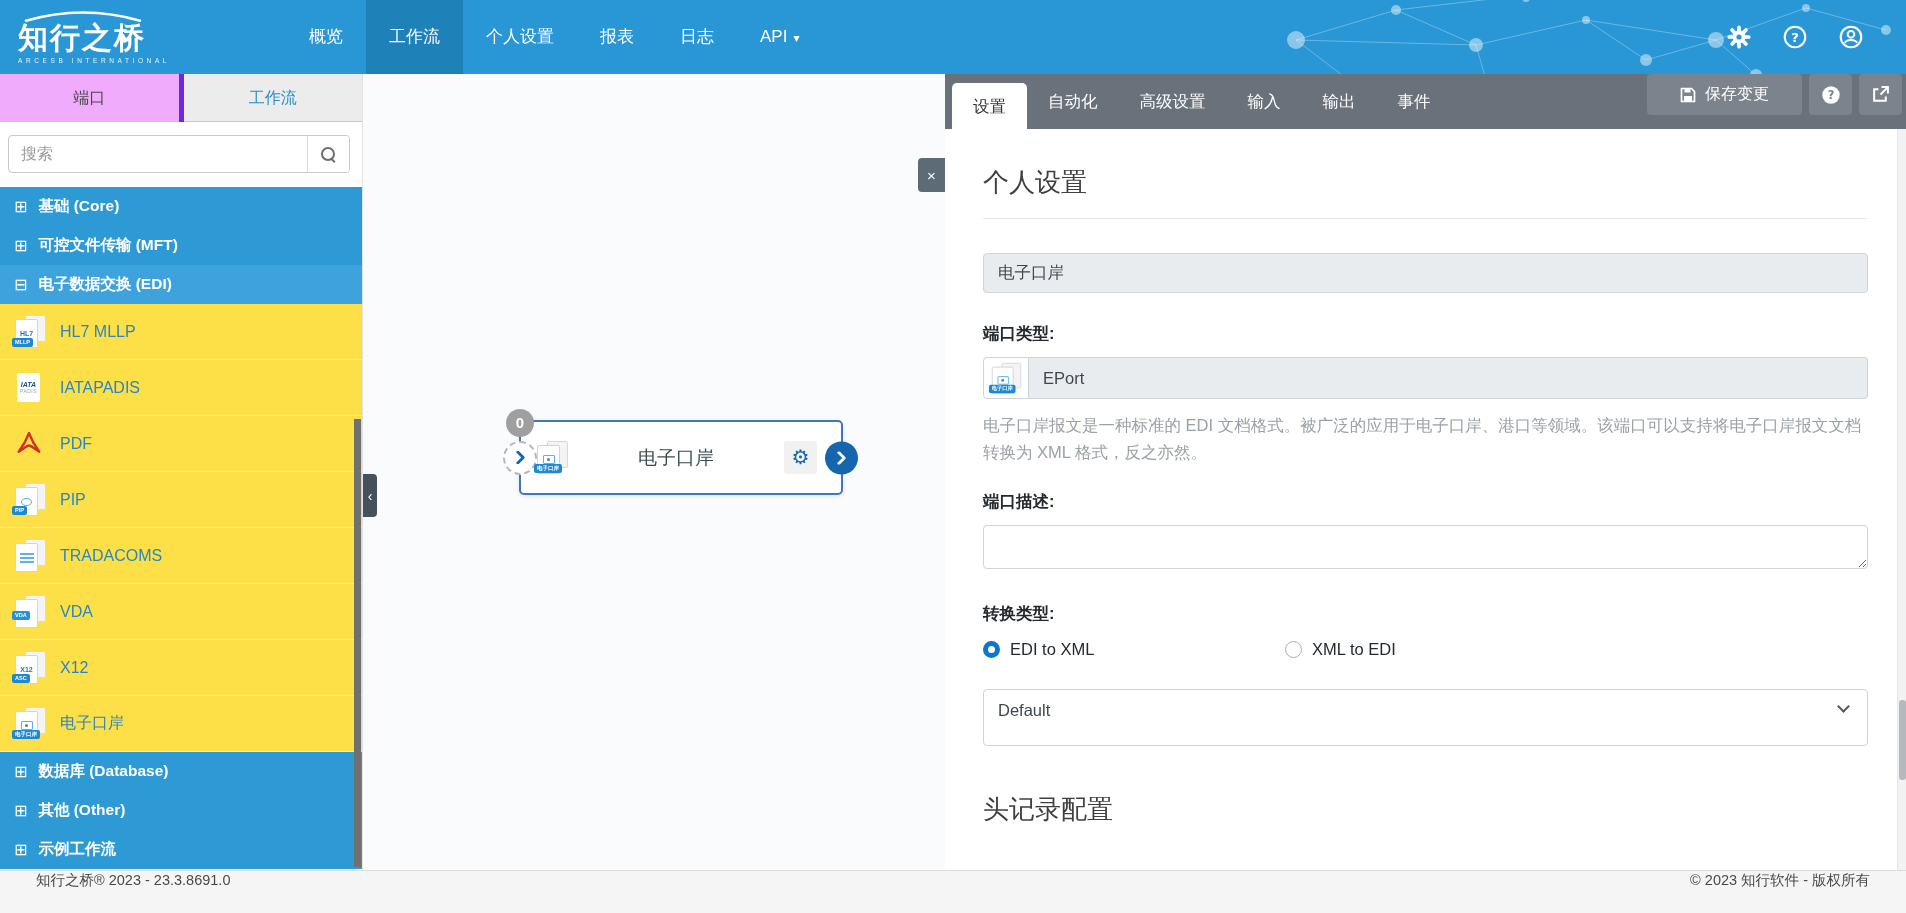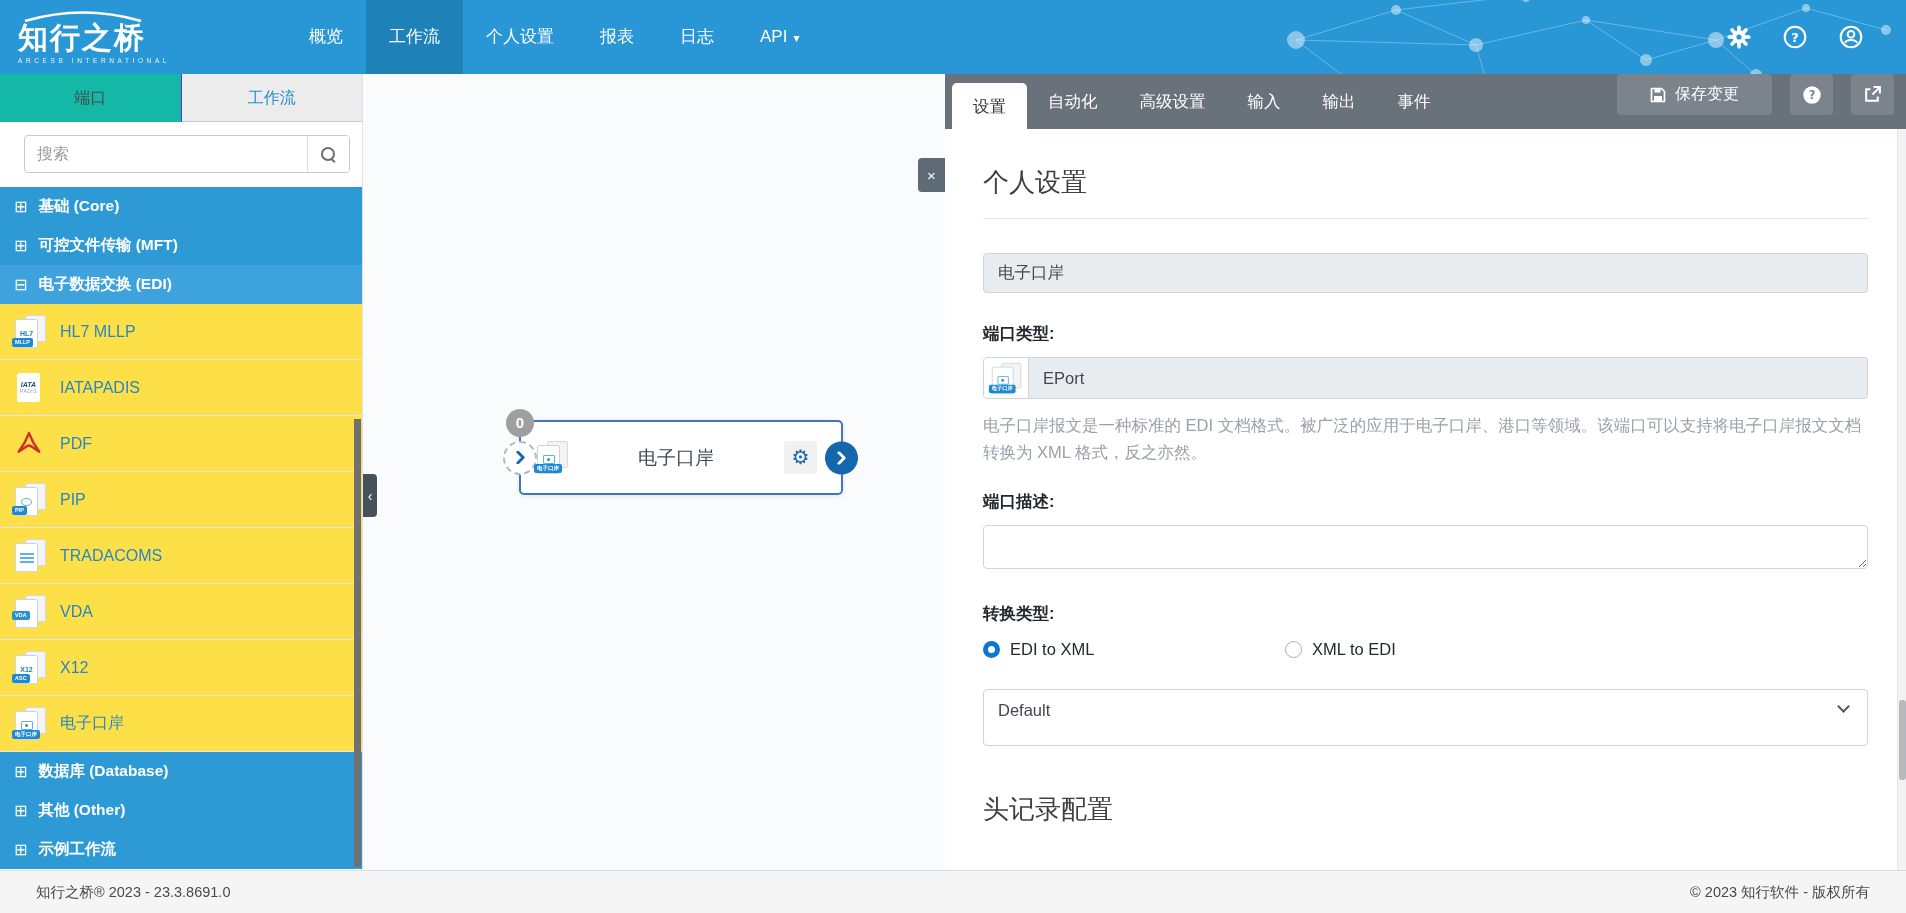--- a/index.html
+++ b/index.html
@@ -21,23 +21,23 @@
   .nav-icons { margin-left:auto; display:flex; align-items:center; gap:30px; padding-right:42px; z-index:2; }
   .nav-icon-btn { width:26px; height:26px; display:flex; align-items:center; justify-content:center; cursor:pointer; }
 
   
   .middle { display:flex; height:796px; flex:0 0 796px; }
 
   
   .sidebar { position:relative; width:363px; flex:0 0 363px; background:#fff; display:flex; flex-direction:column; border-right:1px solid #e2e2e2; }
   .side-tabs { display:flex; height:48px; flex:0 0 48px; }
   .side-tab { flex:1; text-align:center; line-height:48px; font-size:16px; cursor:pointer; }
-  .side-tab.active { background:#14b8a6; color:#4a4a4a; border-right:1px solid #6d28d9;text-align:center; }
+  .side-tab.active { background:#f0abfc; color:#4a4a4a; border-right:5px solid #6d28d9;text-align:center; }
   .side-tab.inactive { background:#ececec; color:#2a8dc9; border-bottom:1px solid #c9c9c9; }
-  .search-wrap { padding:13px 12px 14px 24px; }
+  .search-wrap { padding:13px 12px 14px 8px; }
   .search-box { display:flex; height:38px; border:1px solid #c9c9c9; border-radius:4px; overflow:hidden; background:#fff; }
   .search-box input { flex:1; border:none; outline:none; font-size:16px; padding:0 12px; color:#444; background:transparent; }
   .search-box input::placeholder { color:#9a9a9a; }
   .search-btn { width:42px; border-left:1px solid #ddd; background:#fff; display:flex; align-items:center; justify-content:center; cursor:pointer; }
   .mag { position:relative; width:15px; height:15px; }
   .mag::before { content:""; position:absolute; left:0; top:0; width:10px; height:10px; border:2px solid #6e6e6e; border-radius:50%; }
   .mag::after { content:""; position:absolute; left:11px; top:11px; width:5px; height:2px; background:#6e6e6e; transform:rotate(45deg); transform-origin:0 0; }
   .group-row { height:39px; flex:0 0 39px; background:#2d9ad5; color:#fff; display:flex; align-items:center; padding-left:14px; font-size:15.5px; font-weight:bold; cursor:pointer; }
   .group-row.open { background:#3ea3dc; }
   .group-glyph { font-weight:normal; font-size:16px; margin-right:11px; line-height:1; }
@@ -65,21 +65,21 @@
   .conn-left { position:absolute; left:-18px; top:50%; transform:translateY(-50%); width:34px; height:34px; background:#fff; border:2px dashed #b9b9b9; border-radius:50%; display:flex; align-items:center; justify-content:center; cursor:pointer; }
   .conn-right { position:absolute; right:-17px; top:50%; transform:translateY(-50%); width:33px; height:33px; background:#1566ac; border-radius:50%; display:flex; align-items:center; justify-content:center; cursor:pointer; }
   .node-label { flex:1; text-align:center; font-size:19px; color:#3d4a52; }
   .node-gear { width:33px; height:33px; background:#f1f1f1; border:none; border-radius:3px; color:#1566ac; font-size:20px; line-height:33px; text-align:center; cursor:pointer; }
 
   
   .panel { position:relative; width:961px; flex:0 0 961px; display:flex; flex-direction:column; background:#fff; }
   .panel-header { height:55px; flex:0 0 55px; background:#69727b; display:flex; align-items:flex-start; padding-left:7px; }
   .ptab { color:#fff; font-size:16.5px; line-height:55px; padding:0 21px; cursor:pointer; white-space:nowrap; }
   .ptab.active { background:#fff; color:#333; margin-top:9px; line-height:46px; border-radius:5px 5px 0 0; }
-  .ph-actions { margin-left:auto; display:flex; align-items:center; gap:18px; padding-right:12px; }
+  .ph-actions { margin-left:auto; display:flex; align-items:center; gap:7px; padding-right:4px; }
   .save-btn { height:41px; padding:0 33px; background:#7b848d; border:none; border-radius:4px; color:#fff; font-size:16px; display:flex; align-items:center; gap:9px; cursor:pointer; }
   .sq-btn { width:43px; height:41px; background:#7b848d; border:none; border-radius:4px; color:#fff; display:flex; align-items:center; justify-content:center; cursor:pointer; }
   .panel-body { flex:1; overflow:hidden; padding:36px 38px 0 38px; }
   .sec-title { font-size:26px; color:#3f3f3f; font-weight:500; }
   .sec-rule { border:none; border-bottom:1px solid #e7e7e7; margin:18px 0 34px 0; }
   .fg { margin-bottom:30px; }
   .fg > label { display:block; font-size:16.5px; font-weight:bold; color:#24292e; margin-bottom:12px; }
   .ctl { width:100%; height:40px; border:1px solid #ced4da; border-radius:4px; font-size:16.5px; color:#3f4750; padding:0 14px; font-family:inherit; }
   .ctl.dis { background:#e9ecef; }
   .type-field { display:flex; height:42px; }
@@ -93,21 +93,21 @@
   .radio.sel { border:5px solid #0b76d1; }
   .radio.unsel { border:1.5px solid #a8b0b7; }
   .radio-opt span.rlbl { font-size:16.5px; color:#24292e; margin-left:10px; }
   .sel-wrap { position:relative; }
   .sel-display { width:100%; height:57px; border:1px solid #ced4da; border-radius:4px; font-size:16.5px; color:#3f4750; padding:0 14px; line-height:41px; background:#fff; cursor:pointer; }
   .sel-caret { position:absolute; right:20px; top:13px; width:9px; height:9px; border-right:2px solid #555; border-bottom:2px solid #555; transform:rotate(45deg); pointer-events:none; }
   .panel-scroll { position:absolute; right:0; top:55px; width:9px; height:741px; background:#f2f2f2; border-left:1px solid #e6e6e6; }
   .panel-scroll .thumb { position:absolute; left:1px; top:571px; width:7px; height:80px; background:#b5b9bd; border-radius:3px; }
 
   
-  .statusbar { height:43px; flex:0 0 43px; background:#f5f5f6; border-top:1px solid #dcdcdc; display:flex; align-items:center; justify-content:space-between; padding:0 36px; font-size:14.5px; color:#4a4a4a; }
+  .statusbar { height:43px; flex:0 0 43px; background:#f5f5f6; border-top:1px solid #dcdcdc; display:flex; justify-content:space-between; padding:0 36px; font-size:14.5px; color:#4a4a4a; }
 </style>
 </head>
 <body>
 
 <div class="app">
 
   <header class="navbar">
     <svg class="net-pattern" width="620" height="74" viewBox="0 0 620 74">
       <g stroke="rgba(255,255,255,0.30)" stroke-width="1">
         <line x1="10" y1="40" x2="110" y2="10"></line>

